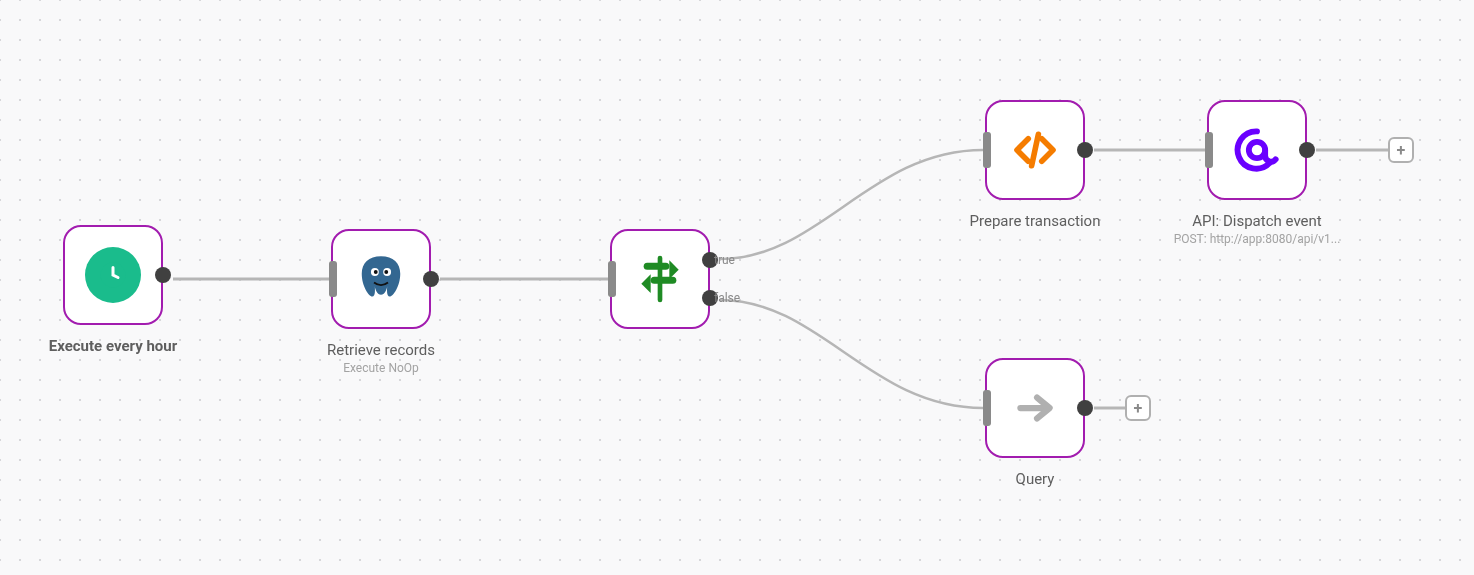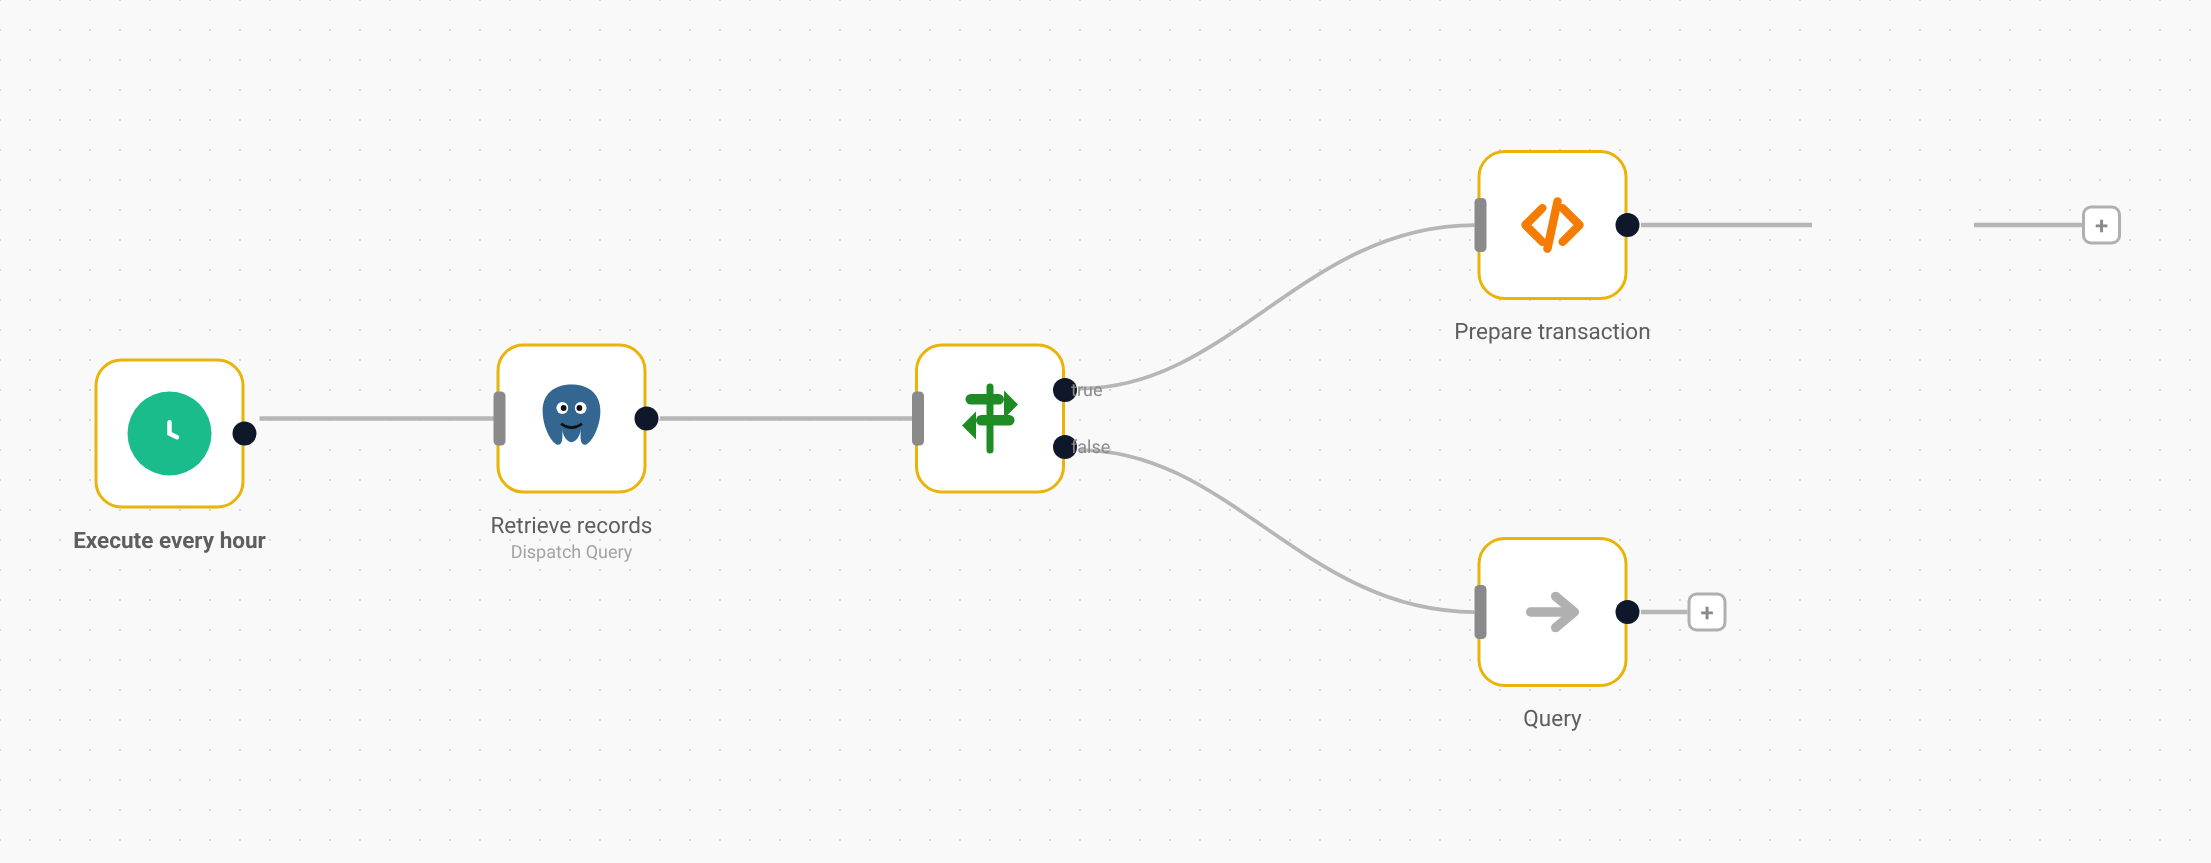--- a/index.html
+++ b/index.html
@@ -17,21 +17,21 @@
     background-image: radial-gradient(circle, #d7d7da 1px, transparent 1px);
     background-size: 20px 20px;
     background-position: 10px 10px;
   }
   .canvas { position: absolute; inset: 0; }
   .node {
     position: absolute;
     width: 100px;
     height: 100px;
     background: #ffffff;
-    border: 2px solid #eab308;
+    border: 2px solid #a21caf;
     border-radius: 18px;
     display: flex;
     align-items: center;
     justify-content: center;
     cursor: pointer;
   }
   .node-labels {
     position: absolute;
     top: 110px;
     left: 50%;
@@ -39,21 +39,21 @@
     width: 220px;
     text-align: center;
     color: #4a4a4a;
   }
   .node-title { font-size: 15px; color: #5e5e5e; line-height: 1.2; }
   .node-sub  { font-size: 12px; color: #a3a3a3; margin-top: 2px; white-space: nowrap; }
   .port {
     position: absolute;
     width: 16px;
     height: 16px;
-    background: #0f172a;
+    background: #404040;
     border-radius: 50%;
   }
   .port.out { right: -10px; top: 50%; transform: translateY(-50%); }
   .port.in-bar {
     position: absolute;
     width: 8px;
     height: 36px;
     background: #8a8a8a;
     border-radius: 3px;
     left: -4px;
@@ -115,21 +115,21 @@
 
     <path class="edge thin" d="M 720 300 C 820 300, 870 408, 983 408"></path>
 
     <path class="edge" d="M 1094 150 L 1208 150"></path>
 
     <path class="edge" d="M 1316 150 L 1388 150"></path>
 
     <path class="edge" d="M 1094 408 L 1125 408"></path>
   </svg>
 
-  <div class="node" style="left:63px; top:239px;font-weight:bold;">
+  <div class="node" style="left:63px; top:225px;font-weight:bold;">
     <div class="ico-clock-wrap">
       <svg viewBox="0 0 24 24" fill="#fff">
           <circle cx="12" cy="12" r="10" fill="#1abc8c"></circle>
           <path d="M12 6v6l4 2" stroke="#fff" stroke-width="2.4" stroke-linecap="round" fill="none"></path>
           <circle cx="12" cy="12" r="9" fill="none" stroke="#fff" stroke-width="0"></circle>
         </svg>
     </div>
     <div class="port out"></div>
     <div class="node-labels">
       <div class="node-title">Execute every hour</div>
@@ -145,21 +145,21 @@
           <circle cx="26" cy="24" r="2.2" fill="#111"></circle>
         <circle cx="39" cy="24" r="4.5" fill="#fff"></circle>
           <circle cx="38" cy="24" r="2.2" fill="#111"></circle>
         <path d="M24 36 Q32 42 40 36" stroke="#111" stroke-width="2" fill="none"></path>
         <path d="M32 14 Q34 10 38 10 M32 14 Q30 10 26 10" stroke="#336791" stroke-width="3" fill="none"></path>
       </svg>
     </div>
     <div class="port out"></div>
     <div class="node-labels">
       <div class="node-title">Retrieve records</div>
-      <div class="node-sub">Dispatch Query</div>
+      <div class="node-sub">Execute NoOp</div>
     </div>
   </div>
 
   <div class="node" style="left:610px; top:229px;">
     <div class="port in-bar"></div>
     <div class="ico-if">
       <svg width="56" height="56" viewBox="0 0 48 48">
         <rect x="10" y="10" width="22" height="6" rx="3" fill="#1f8b24"></rect>
         <polygon points="32,8 32,24 40,16" fill="#1f8b24"></polygon>
         <rect x="16" y="22" width="22" height="6" rx="3" fill="#1f8b24"></rect>
@@ -183,20 +183,35 @@
         <path d="M30 14 L40 24 L30 34" stroke="#f57c00" stroke-width="5" fill="none" stroke-linecap="round" stroke-linejoin="round"></path>
         <path d="M27 10 L21 38" stroke="#f57c00" stroke-width="5" fill="none" stroke-linecap="round"></path>
       </svg>
     </div>
     <div class="port out"></div>
     <div class="node-labels">
       <div class="node-title">Prepare transaction</div>
     </div>
   </div>
 
+  <div class="node" style="left:1207px; top:100px;">
+    <div class="port in-bar"></div>
+    <div class="ico-at">
+      <svg width="56" height="56" viewBox="0 0 48 48">
+        <path d="M24 8 a16 16 0 1 0 11 27" stroke="#6a00ff" stroke-width="5" fill="none" stroke-linecap="round"></path>
+        <circle cx="24" cy="24" r="7" stroke="#6a00ff" stroke-width="5" fill="none"></circle>
+        <path d="M31 24 v5 a5 5 0 0 0 9 3" stroke="#6a00ff" stroke-width="5" fill="none" stroke-linecap="round"></path>
+      </svg>
+    </div>
+    <div class="port out"></div>
+    <div class="node-labels">
+      <div class="node-title">API: Dispatch event</div>
+      <div class="node-sub">POST: http://app:8080/api/v1...</div>
+    </div>
+  </div>
 
   <div class="add-box" style="left:1388px; top:137px;">
     <span>+</span>
   </div>
 
   <div class="node" style="left:985px; top:358px;">
     <div class="port in-bar"></div>
     <div class="ico-arrow">
       <svg width="50" height="50" viewBox="0 0 48 48">
         <path d="M10 24 H34" stroke="#b0b0b0" stroke-width="6" fill="none" stroke-linecap="round"></path>

